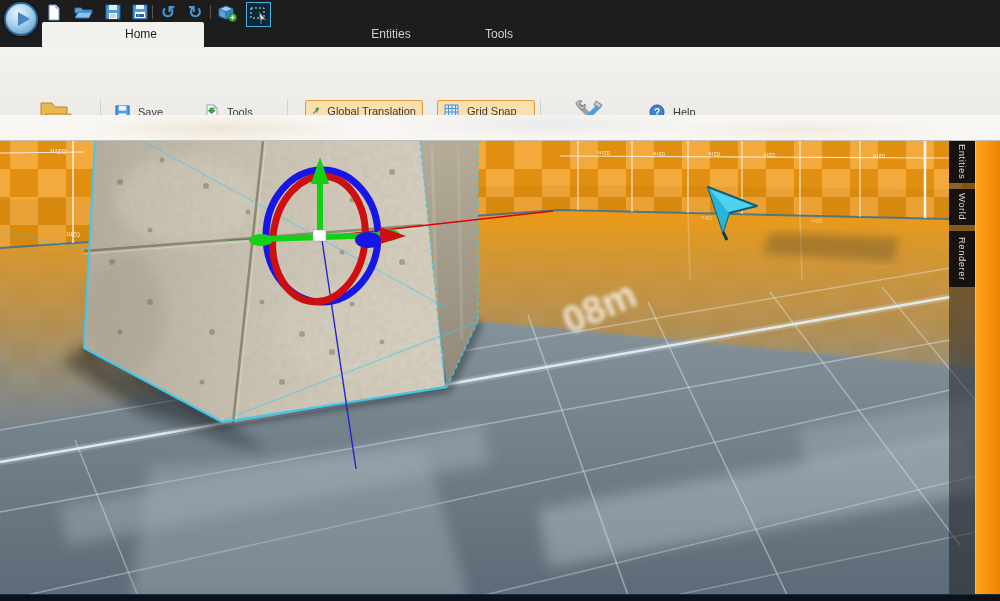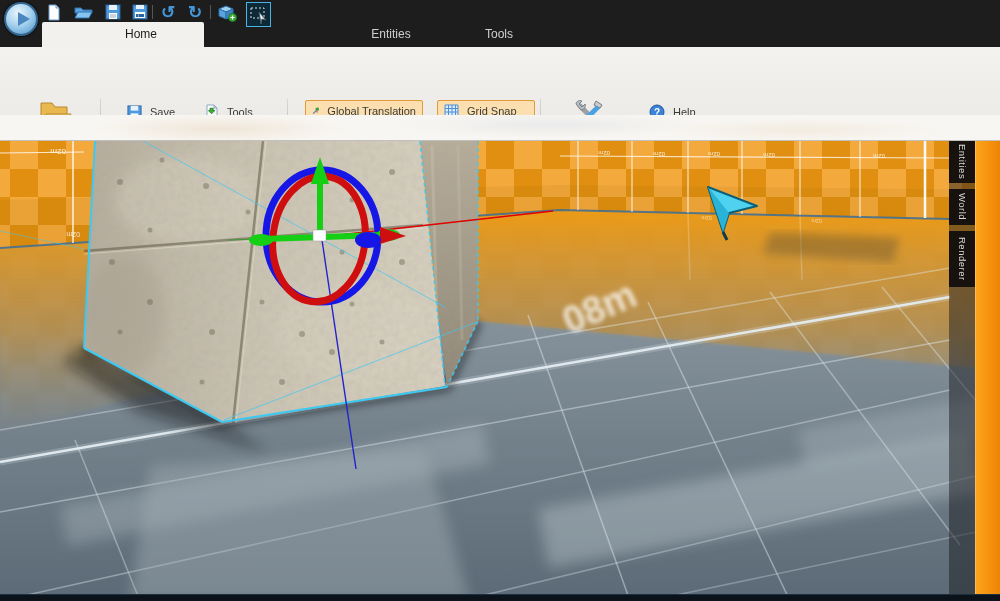--- a/index.html
+++ b/index.html
@@ -131,21 +131,21 @@
     <div class="bigbtn" style="left:26px">
       <svg width="36" height="34" viewBox="0 0 36 34">
         <path d="M5 5h11l3 4h12v22H5z" fill="#e9b84e" stroke="#b8862e"></path>
         <path d="M5 31l5-15h25l-5 15z" fill="#f5d17e" stroke="#b8862e"></path>
       </svg>
       <div class="lbl">Open</div>
     </div>
 
     <div class="rsep" style="left:100px"></div>
 
-    <div class="rowbtn" style="left:120px;top:54px">
+    <div class="rowbtn" style="left:108px;top:54px">
       <svg width="15" height="15" viewBox="0 0 16 16">
         <rect x="1" y="1" width="14" height="14" fill="#4f9be0" stroke="#28639c"></rect>
         <rect x="4" y="1" width="8" height="5" fill="#e8f2fa"></rect>
           <rect x="4" y="9" width="8" height="6" fill="#fff"></rect>
       </svg>
       <span class="lbl">Save</span>
     </div>
     <div class="rowbtn" style="left:108px;top:84px">
       <svg width="15" height="15" viewBox="0 0 16 16">
         <rect x="1" y="1" width="14" height="14" fill="#4f9be0" stroke="#28639c"></rect>

